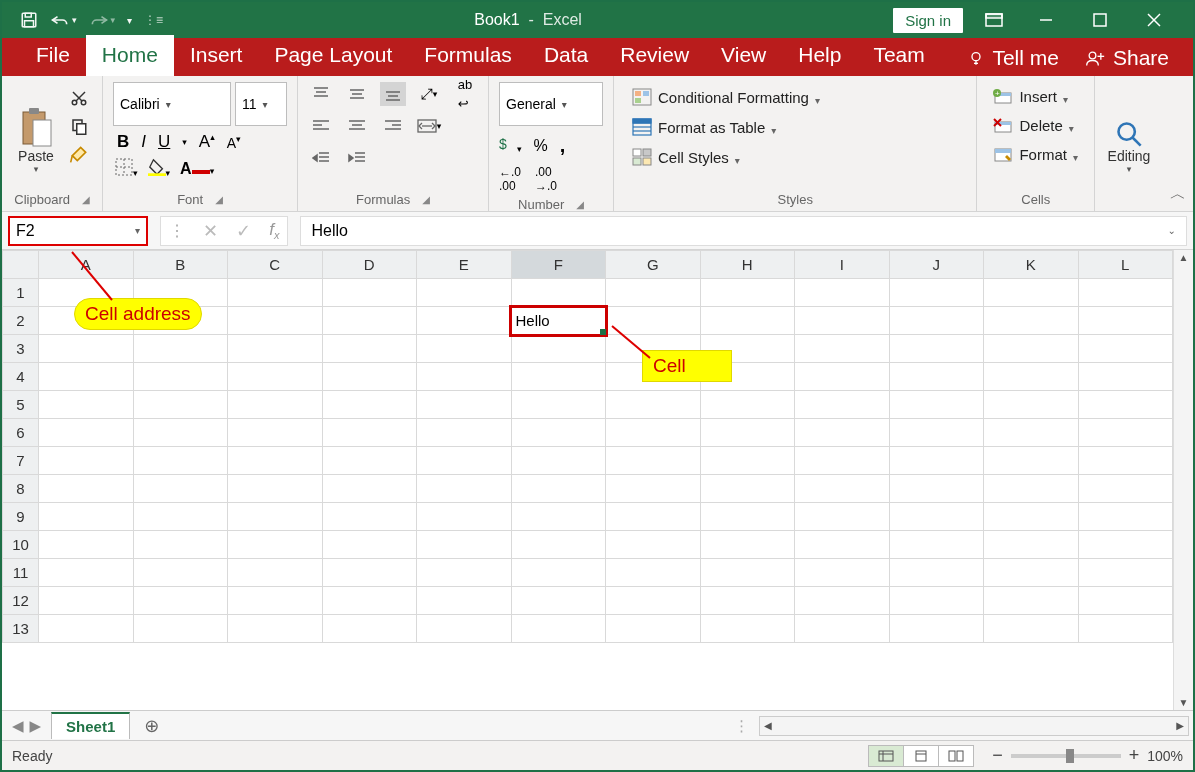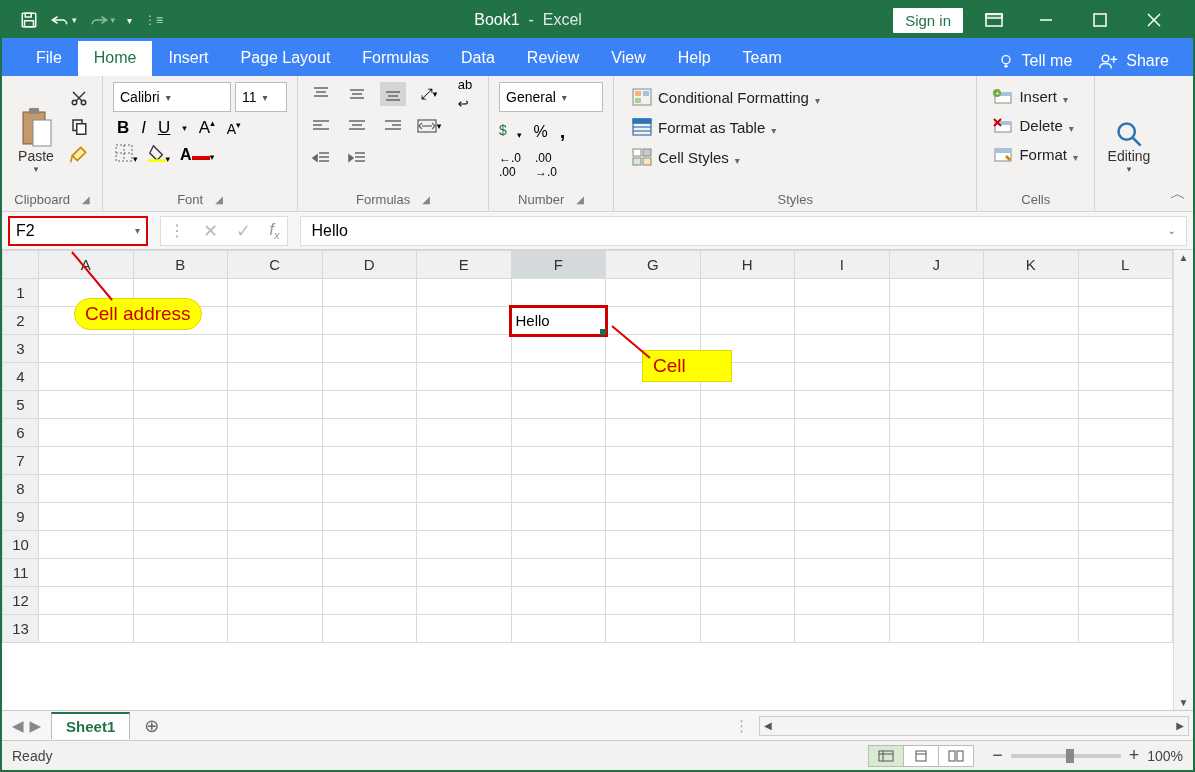--- a/index.html
+++ b/index.html
@@ -6,37 +6,37 @@
   body { width: 1195px; height: 772px; border: 2px solid #1e7047; background: #fff; overflow: hidden; display: flex; flex-direction: column; }
   .titlebar { background: #217346; height: 36px; display: flex; align-items: center; color: #fff; font-size: 14px; }
   .qat { display: flex; align-items: center; gap: 12px; padding-left: 18px; }
   .qat .btn { display: flex; align-items: center; color: #fff; opacity: .95; }
   .qat svg, .tabs-right svg, .win-btns svg { display:block; }
   .titlebar .title { flex: 1; text-align: center; font-size: 16px; }
   .title .muted { opacity:.85; }
   .signin { background:#fff; color:#217346; padding:4px 12px; font-size:15px; border-radius:1px; margin-right:22px; }
   .win-btns { display:flex; gap:26px; padding-right:18px; align-items:center; }
   .win-btns .wbtn { width:28px; text-align:center; }
-  .tabs { background:#3b82f6; height:38px; display:flex; align-items:flex-end; padding-left:18px; color:#fff; font-size:16px; }
+  .tabs { background:#b91c1c; height:38px; display:flex; align-items:flex-end; padding-left:18px; color:#fff; font-size:21px; }
   .tab { padding:8px 16px 9px; cursor:default; }
   .tab.active { background:#fff; color:#217346; }
   .tabs .spacer { flex:1; }
   .tabs-right { display:flex; align-items:center; gap:10px; padding-right:16px; color:#fff; }
   .tabs-right .item { display:flex; align-items:center; gap:8px; padding:6px 8px; }
   .ribbon { background:#f3f2f1; border-bottom:1px solid #d4d4d4; display:flex; height:136px; }
   .group { display:flex; flex-direction:column; border-right:1px solid #d4d4d4; padding:4px 8px 2px; }
   .group-content { flex:1; display:flex; gap:6px; padding:2px 2px; align-items:flex-start; }
   .group-label { text-align:center; font-size:13px; color:#666; padding:2px 0 2px; display:flex; justify-content:center; align-items:center; gap:12px;}
   .dsl { font-size:10px; color:#888; }
   .big-btn { display:flex; flex-direction:column; align-items:center; justify-content:flex-end; width:48px; height:92px; }
   .big-btn .lbl { font-size:14px; color:#333; }
   .col { display:flex; flex-direction:column; gap:4px; }
   .row { display:flex; align-items:center; gap:4px; }
   .icon-tile { width:26px; height:24px; display:flex; align-items:center; justify-content:center; }
-  .combo { border:1px solid #bdbdbd; background:#fff; height:30px; display:flex; align-items:center; padding:0 4px 0 6px; font-size:14px; }
+  .combo { border:1px solid #bdbdbd; background:#fff; height:44px; display:flex; align-items:center; padding:0 4px 0 6px; font-size:14px; }
   .combo .arrow { margin-left:6px; font-size:10px; color:#555; }
   .txt-btn { display:flex; align-items:flex-end; gap:6px; font-size:15px; color:#222; padding:2px 2px; }
   .txt-btn .arrow { font-size:10px; color:#666; }
   .ribbon .collapse { width:30px; display:flex; align-items:flex-end; justify-content:center; padding-bottom:6px; color:#666;}
   .formula-bar { background:#f6f6f6; border-bottom:1px solid #d4d4d4; height:38px; display:flex; align-items:center; padding:4px 6px 4px 6px; gap:12px; }
   .name-box { width:140px; height:30px; border:2.5px solid #d00; background:#fff; display:flex; align-items:center; padding:0 6px; font-size:16px; }
   .name-box .arrow { margin-left:auto; font-size:10px; color:#666; }
   .fb-btns { display:flex; align-items:center; gap:18px; padding:0 8px; color:#999; height:30px; border:1px solid #ddd; background:#fff;}
   .fb-input { flex:1; height:30px; border:1px solid #ddd; background:#fff; display:flex; align-items:center; padding:0 10px; font-size:16px; }
   .fb-input .arrow { margin-left:auto; font-size:10px; color:#666; }

